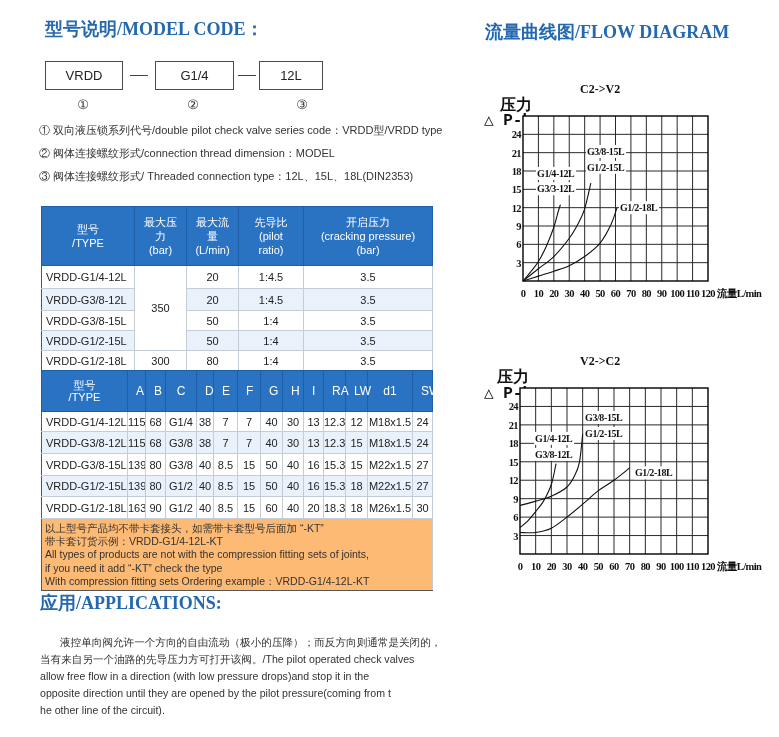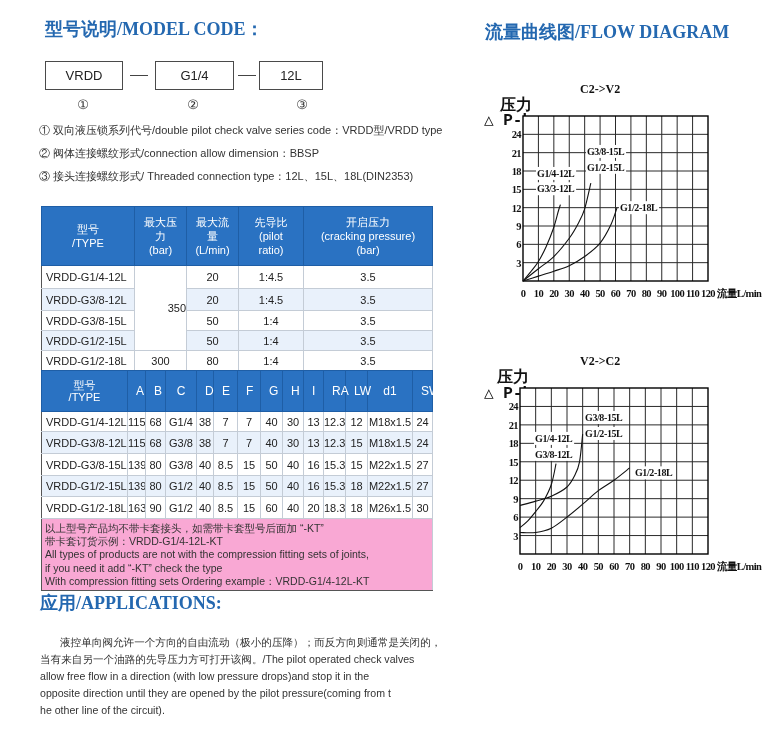--- a/index.html
+++ b/index.html
@@ -12,26 +12,26 @@
   .code-dash{position:absolute;top:75px;width:18px;height:0;border-top:1px solid #444;}
   .marker{position:absolute;top:97px;font-size:13px;width:20px;text-align:center;color:#333;}
   .desc{position:absolute;left:39px;font-size:11px;line-height:14px;color:#333;white-space:nowrap;}
 
   table.tbl{position:absolute;border-collapse:collapse;table-layout:fixed;font-size:11px;color:#222;}
   table.tbl th{background:#2a72c2;color:#fff;font-weight:normal;text-align:center;
                border:1px solid #1e5ea6;padding:8px;line-height:14px;font-size:11px;}
   table.tbl td{border:1px solid #c4ccd6;text-align:center;padding:0;white-space:nowrap;overflow:hidden;}
   table.tbl td.l{text-align:left;padding-left:4px;}
   table.tbl tr.alt td{background:#e9f1fb;}
-  table.tbl td.merged{background:#fff !important;text-align:right;}
+  table.tbl td.merged{background:#fff !important;}
   table.tbl tbody tr:last-child td{border-bottom:1px solid #555;}
   table.tbl td:first-child{border-left:1px solid #555;}
   #dim-table th{font-size:12px;}
   #dim-table th.type-h{font-size:11px;line-height:12px;}
-  #dim-table td.notes{background:#f9a8d4;text-align:left;padding:3px 3px 2px 3px;font-size:10.5px;
+  #dim-table td.notes{background:#fdba74;text-align:left;padding:3px 3px 2px 3px;font-size:10.5px;
                       line-height:13.2px;color:#333;border-bottom:1px solid #555;white-space:nowrap;}
   #dim-table td.notes div{white-space:nowrap;}
 
   .app-line{position:absolute;font-size:10.6px;line-height:17px;color:#333;white-space:nowrap;}
 
   .chart-title{position:absolute;font-family:"Liberation Serif", serif;font-weight:bold;font-size:12px;color:#111;white-space:nowrap;}
   .axis-cap{position:absolute;font-family:Liberation Mono, monospace;font-weight:bold;font-size:16px;color:#111;white-space:nowrap;text-align:right;}
   svg.chart{position:absolute;overflow:visible;}
   svg.chart .grid{stroke:#2a2a2a;stroke-width:1;}
   svg.chart .frame{fill:none;stroke:#000;stroke-width:1.4;}
@@ -49,22 +49,22 @@
 <div class="code-dash" style="left:130px;"></div>
 <div class="code-box" style="left:155px;width:79px;">G1/4</div>
 <div class="code-dash" style="left:238px;"></div>
 <div class="code-box" style="left:259px;width:64px;">12L</div>
 
 <div class="marker" style="left:73px;">①</div>
 <div class="marker" style="left:183px;">②</div>
 <div class="marker" style="left:292px;">③</div>
 
 <div class="desc" style="top:123px;">① 双向液压锁系列代号/double pilot check valve series code：VRDD型/VRDD type</div>
-<div class="desc" style="top:146px;">② 阀体连接螺纹形式/connection allow dimension：BBSP</div>
-<div class="desc" style="top:169px;">③ 接头连接螺纹形式/ Threaded connection type：12L、15L、18L(DIN2353)</div>
+<div class="desc" style="top:146px;">② 阀体连接螺纹形式/connection thread dimension：MODEL</div>
+<div class="desc" style="top:169px;">③ 阀体连接螺纹形式/ Threaded connection type：12L、15L、18L(DIN2353)</div>
 
 <table class="tbl" id="spec-table" style="left:41px;top:206px;width:391px;">
   <colgroup>
       <col style="width:93px">
       <col style="width:52px">
       <col style="width:52px">
       <col style="width:65px">
       <col style="width:129px">
     </colgroup>
   <thead>

